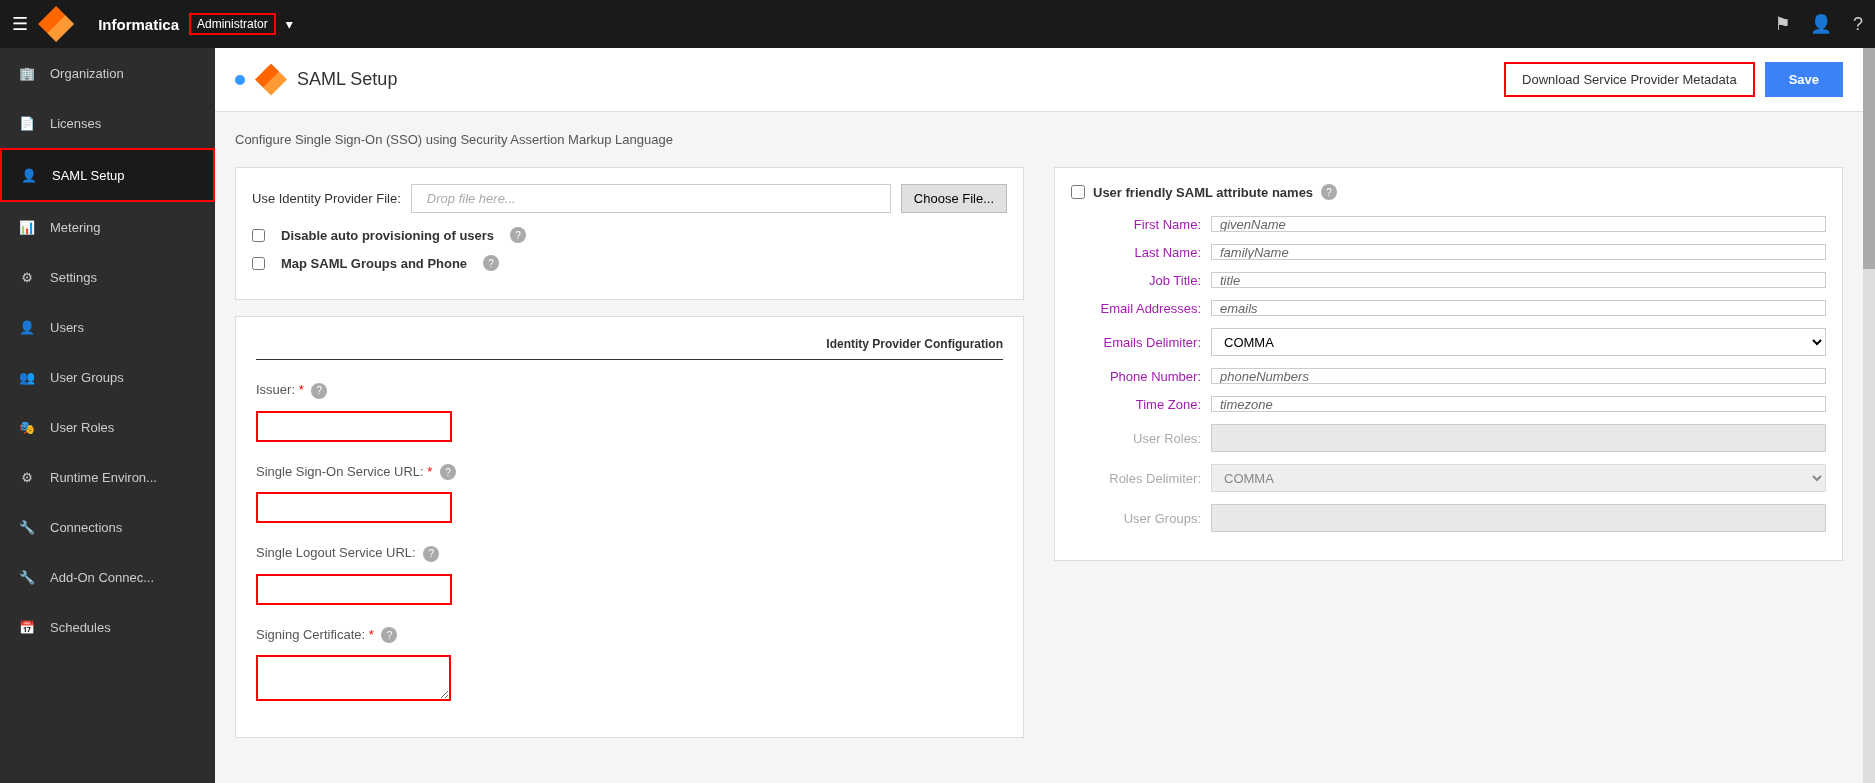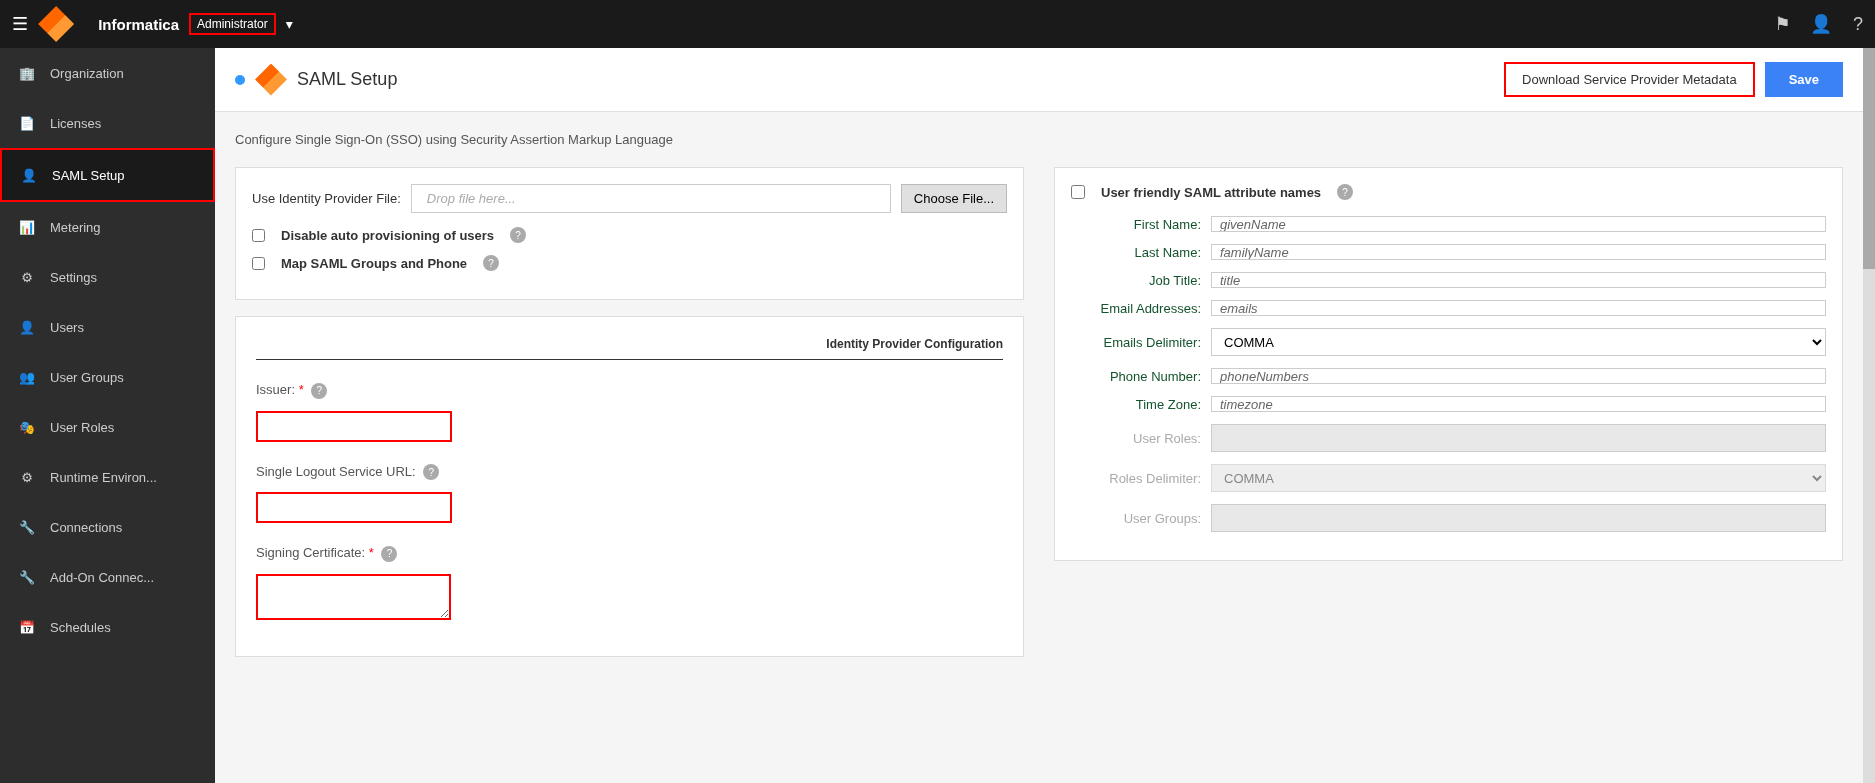--- a/index.html
+++ b/index.html
@@ -134,25 +134,25 @@
       border: 2px solid red;
       padding: 6px 8px;
       font-size: 13px;
       height: 110px;
       resize: vertical;
     }
     .required { color: red; }
 
     
     .saml-attrs { background: #fff; border: 1px solid #ddd; padding: 16px; }
-    .saml-attrs-header { display: flex; align-items: center; gap: 16px; margin-bottom: 16px; }
+    .saml-attrs-header { display: flex; align-items: center; gap: 8px; margin-bottom: 16px; }
     .saml-checkbox { width: 14px; height: 14px; border: 1px solid #666; }
     .saml-attrs-title { font-size: 13px; font-weight: bold; color: #333; }
     .attr-row { display: flex; align-items: center; gap: 10px; margin-bottom: 12px; }
-    .attr-label { color: #14532d; font-size: 13px; min-width: 130px; text-align: right; }
+    .attr-label { color: #a21caf; font-size: 13px; min-width: 130px; text-align: right; }
     .attr-input {
       flex: 1;
       border: 1px solid #ccc;
       padding: 5px 8px;
       font-size: 13px;
       color: #666;
       font-style: italic;
       background: #fff;
       height: 16px;
     }
@@ -306,20 +306,28 @@
 
             <div class="idp-row">
               <label class="idp-label">
                 <span>Issuer:</span>
                 <span class="required">*</span>
                 <span class="help-icon" style="margin-left:4px;">?</span>
               </label>
               <input type="text" class="idp-input" style="">
             </div>
 
+            <div class="idp-row">
+              <label class="idp-label">
+                <span>Single Sign-On Service URL:</span>
+                <span class="required">*</span>
+                <span class="help-icon" style="margin-left:4px;">?</span>
+              </label>
+              <input type="text" class="idp-input" style="">
+            </div>
 
             <div class="idp-row">
               <label class="idp-label">
                 <span>Single Logout Service URL:</span>
                 <span class="help-icon" style="margin-left:4px;">?</span>
               </label>
               <input type="text" class="idp-input" style="">
             </div>
 
             <div class="idp-row">

